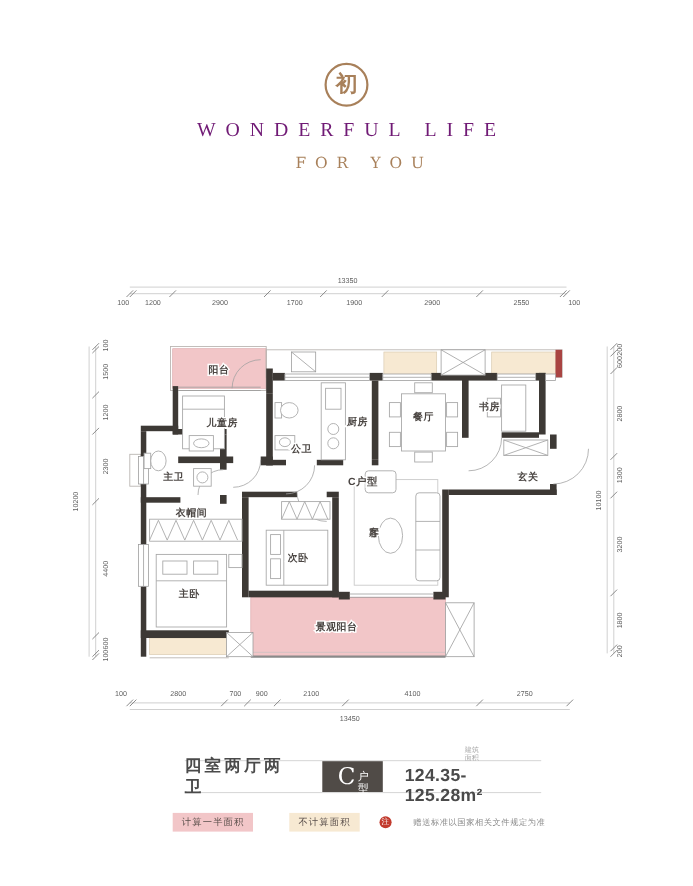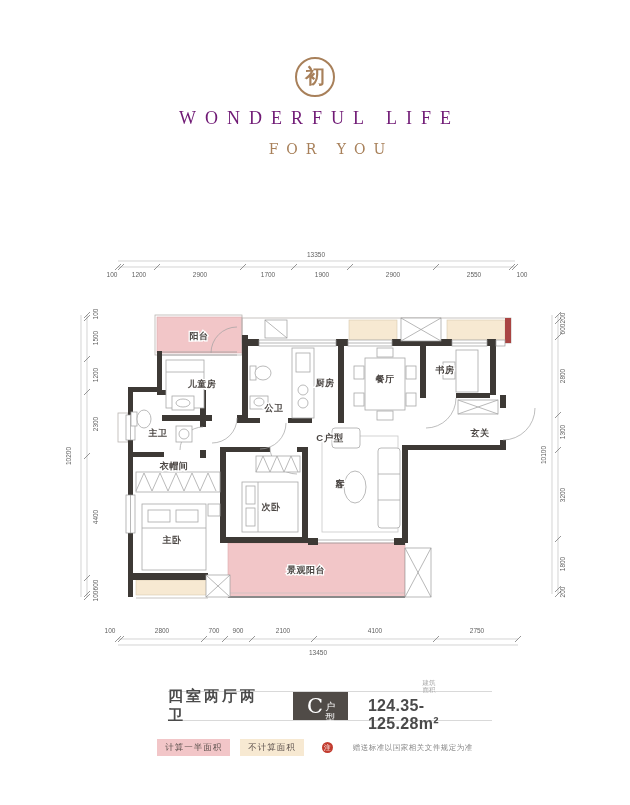--- a/index.html
+++ b/index.html
@@ -59,21 +59,21 @@
   .unit-suffix{width:9px;font-size:10px;color:#ffffff;margin-top:12px;}
   .area{display:flex;align-items:center;gap:4px;flex-direction:column;}
   .area-label{width:15px;font-size:6.5px;color:#a9a9a9;line-height:1.15;}
   .area-value{font-size:16px;font-weight:700;color:#4a4a4a;letter-spacing:0.3px;}
   
   .legend{
     position:absolute;left:0;top:739px;width:630px;
     display:flex;align-items:center;justify-content:center;gap:10px;
   }
   .chip{height:17px;line-height:17px;padding:0 8px;font-size:8.5px;
-        color:#5a4f4b;letter-spacing:1px;}
+        color:#5a4f4b;letter-spacing:1px;margin-left:23px;}
   .chip-pink{background:#f2c6c8;}
   .chip-beige{background:#f7e9d2;text-align:right;}
   .note{display:flex;align-items:center;gap:20px;margin-left:8px;}
   .note-badge{width:11px;height:11px;border-radius:50%;background:#c23b2e;color:#fff;
       font-size:7px;line-height:11px;text-align:center;}
   .note-text{font-size:7.5px;color:#8a8a8a;letter-spacing:0.5px;}
 </style>
 </head>
 <body>
 

